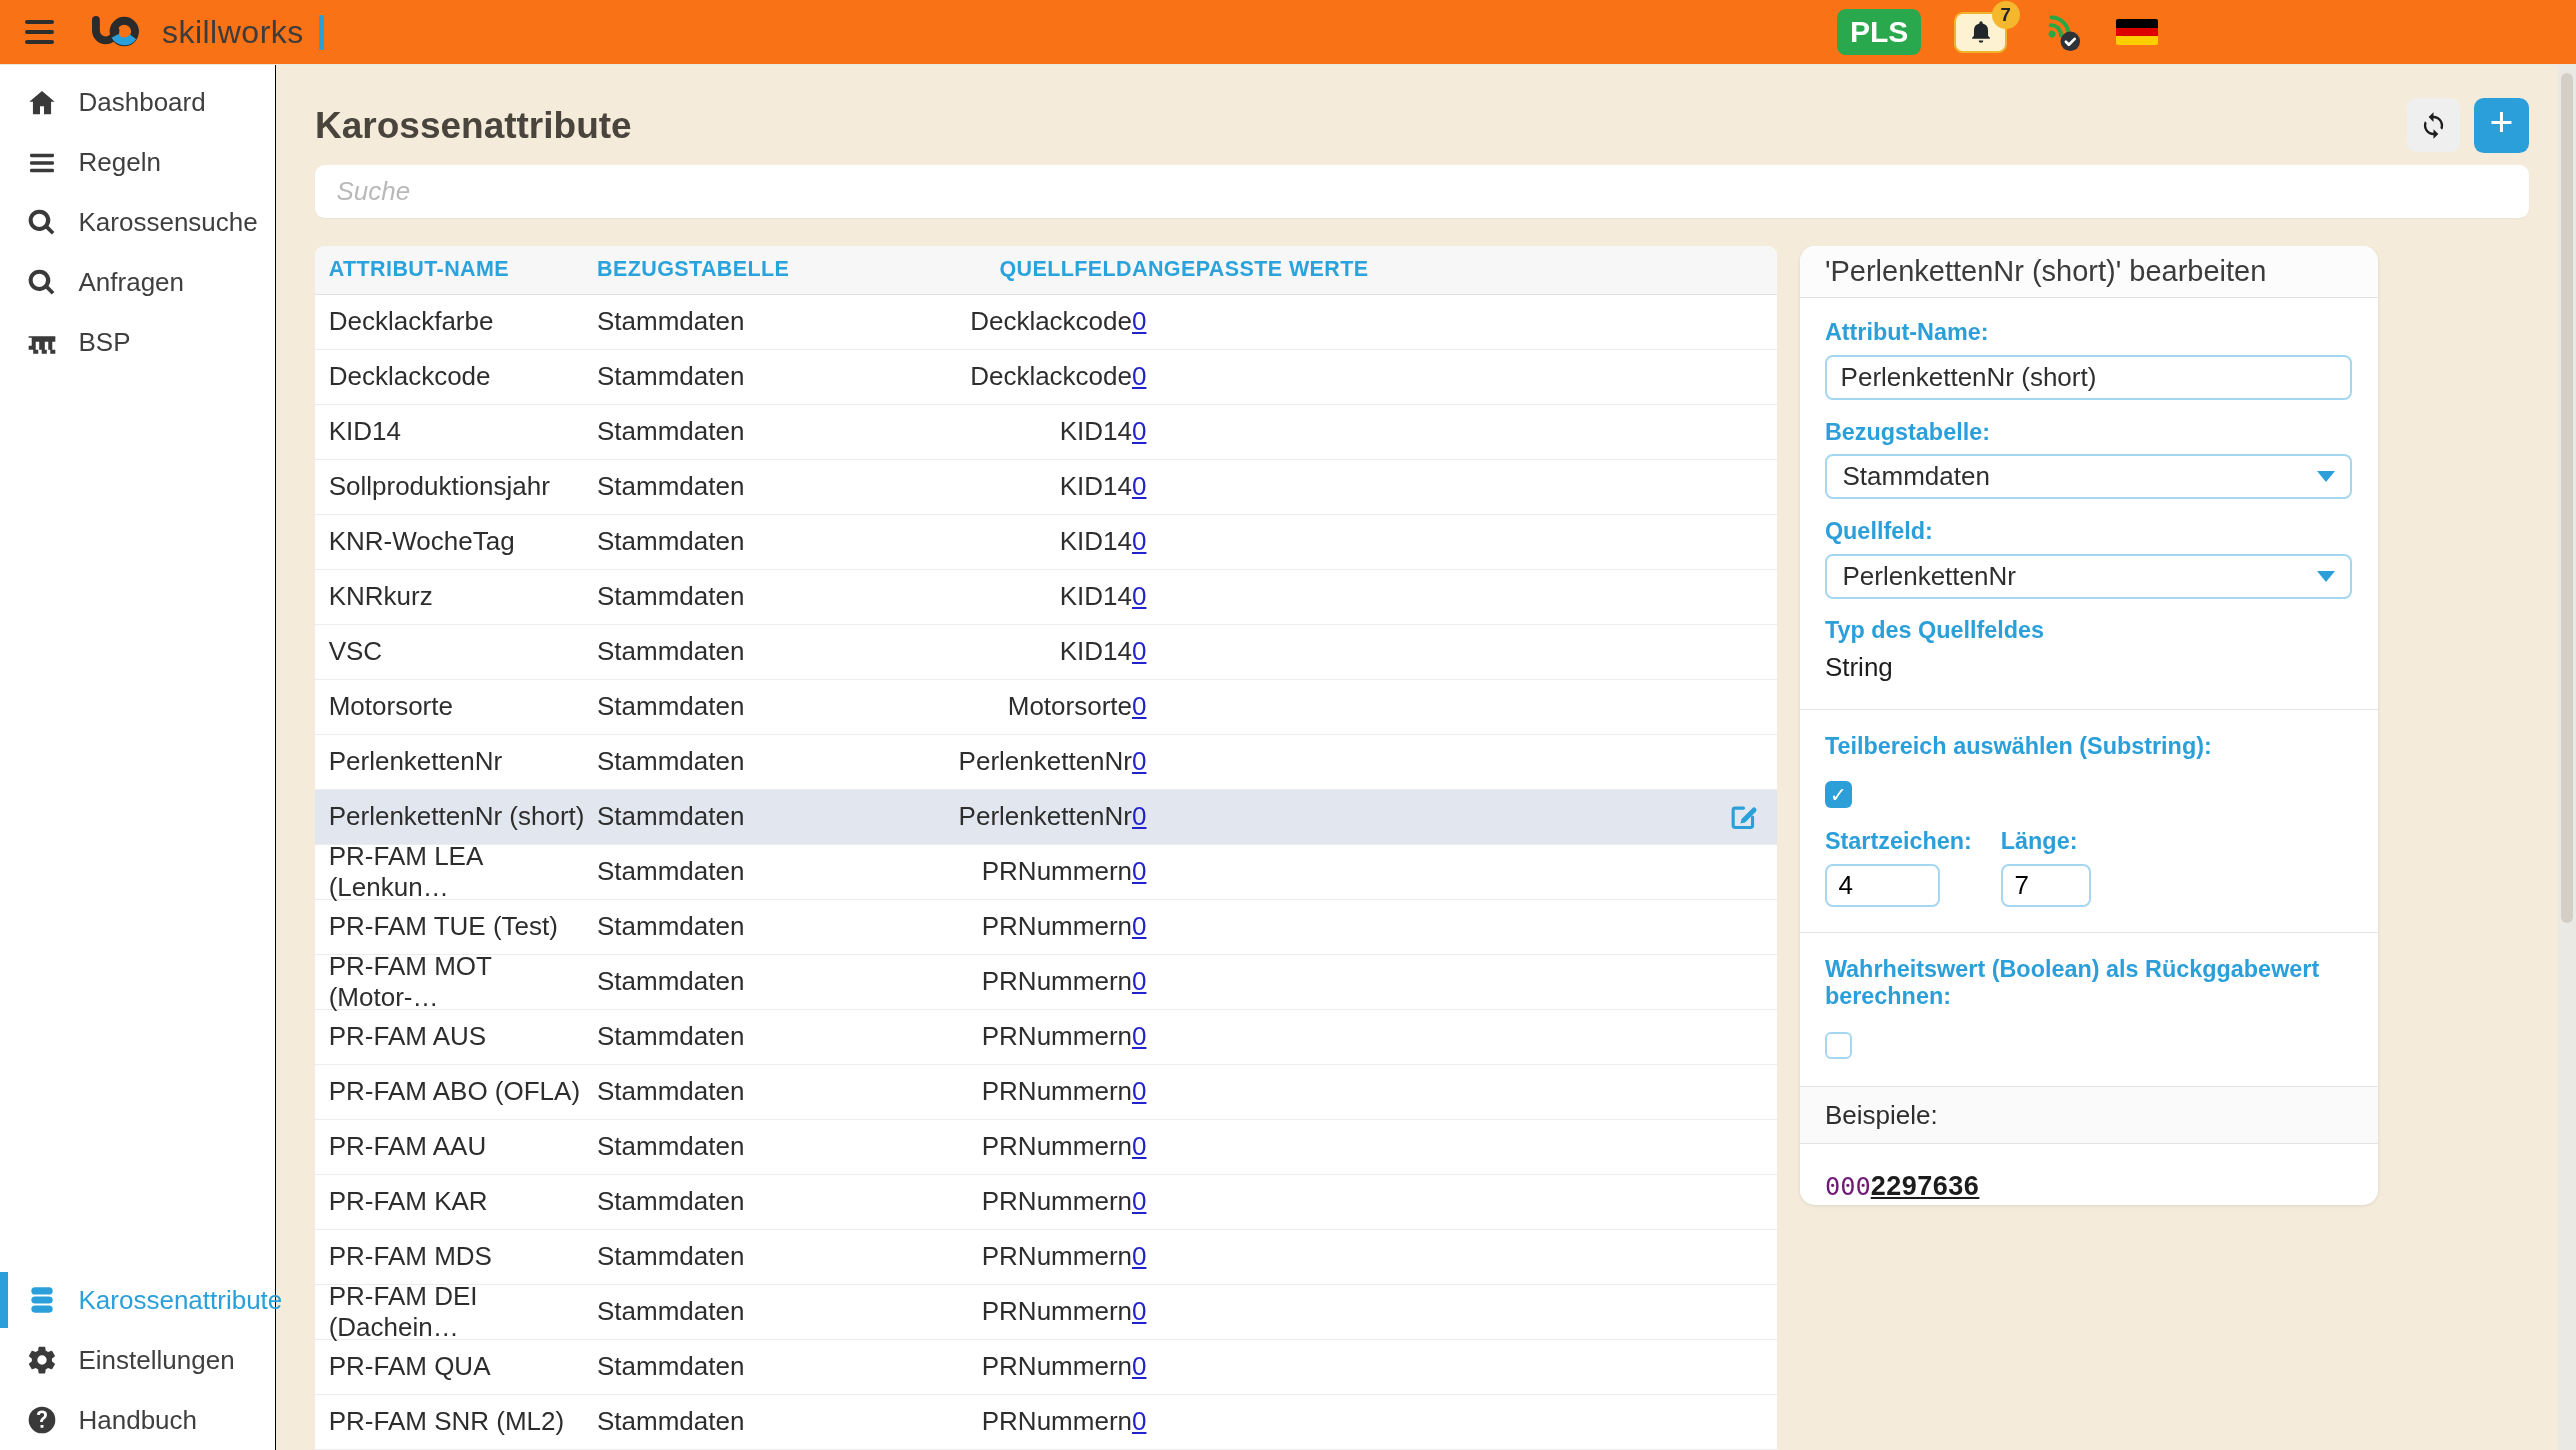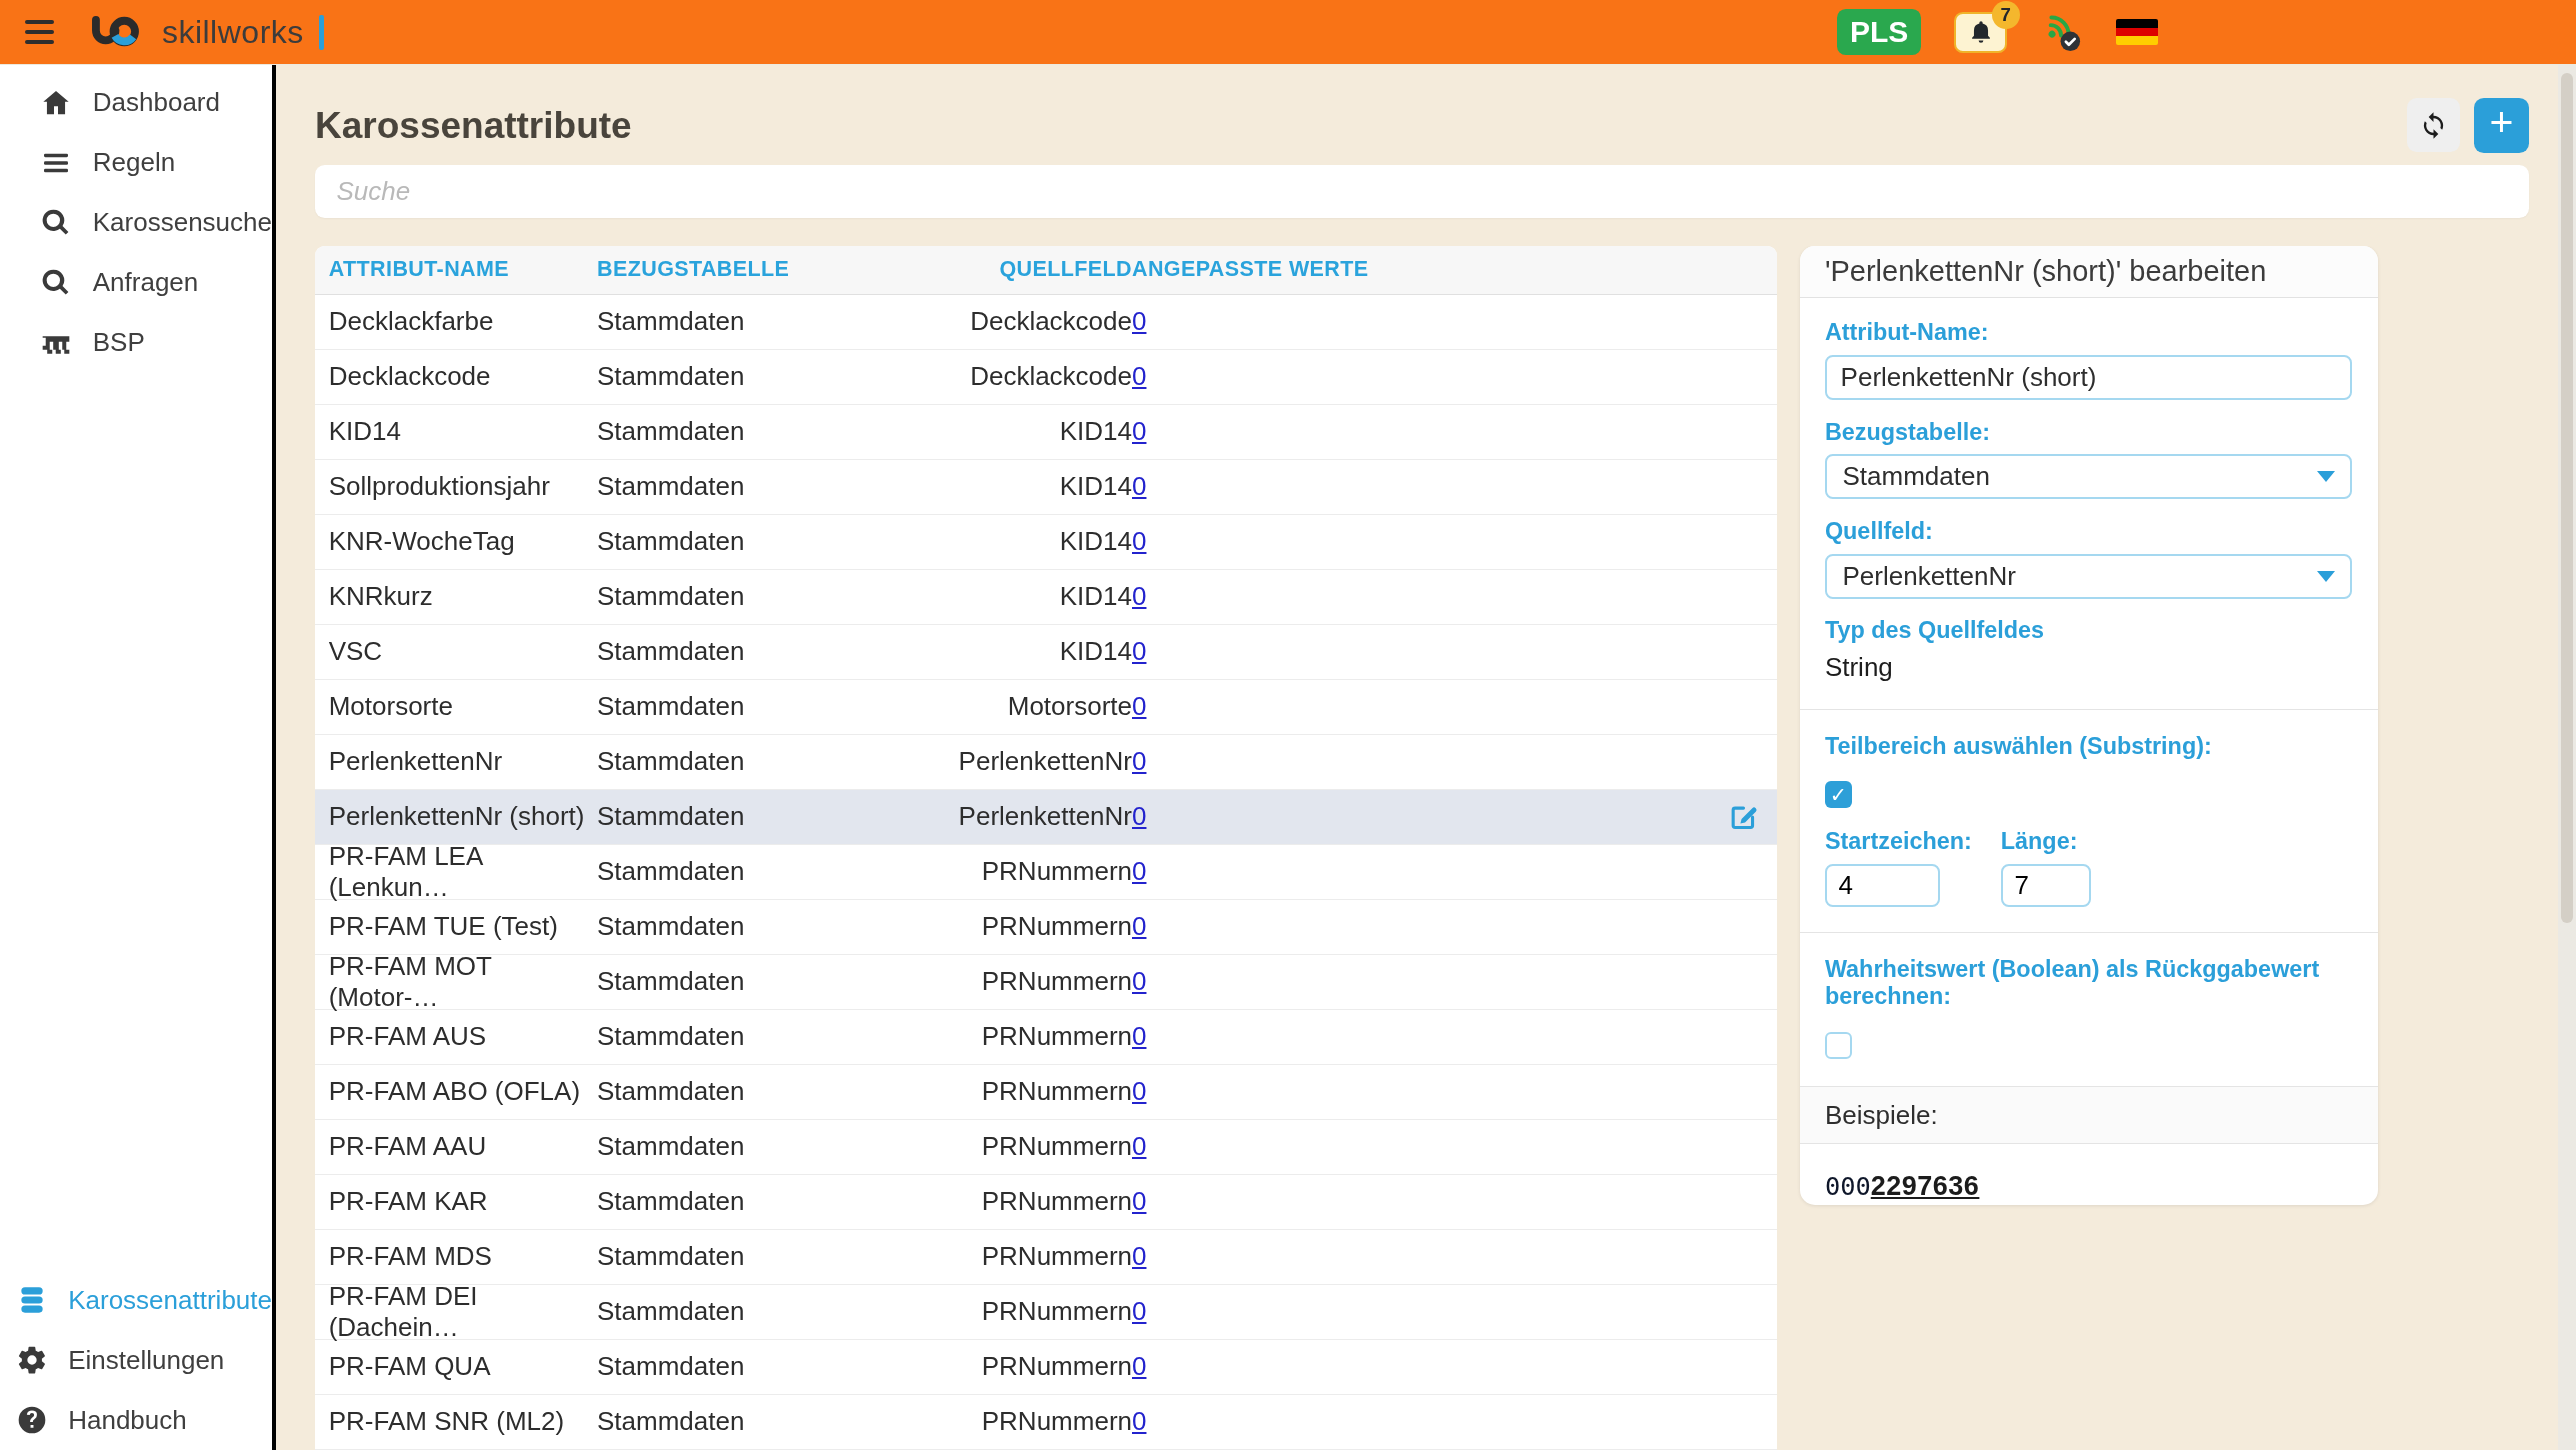--- a/index.html
+++ b/index.html
@@ -34,22 +34,22 @@
     position: absolute; top: -12.7px; right: -14.6px; width: 28px; height: 28px;
     background: #f4b72d; border-radius: 50%; color: #23272b;
     font-size: 18.6px; font-weight: bold; display: flex; align-items: center; justify-content: center;
   }
   .conn-ico { position: relative; width: 43px; height: 43px; }
   .flag { width: 42px; height: 26px; display: flex; flex-direction: column; border-radius: 2px; overflow: hidden; }
   .flag div { flex: 1; }
   
   .layout { display: flex; height: 1385px; }
   .sidebar {
-    width: 276px; background: #fff; border-right: 4px solid #000000;
-    display: flex; flex-direction: column; padding-top: 7.8px; flex-shrink: 0; align-items: flex-end;
+    width: 276px; background: #fff; border-right: 1px solid #000000;
+    display: flex; flex-direction: column; padding-top: 7.8px; flex-shrink: 0;
   }
   .side-item {
     height: 60px; display: flex; align-items: center; gap: 20.5px;
     padding-left: 26px; font-size: 26px; color: #3f3f3f; position: relative; cursor: pointer;
   }
   .side-item svg { width: 32px; height: 32px; fill: #3a3a3a; flex-shrink: 0; }
   .side-item.active { color: #2b9fd9; }
   .side-item.active svg { fill: #2b9fd9; }
   .side-item.active::before {
     content: ""; position: absolute; left: 0; top: 2px; bottom: 2px; width: 7.8px; background: #2b9fd9;
@@ -132,21 +132,21 @@
   .inline-fields { display: flex; gap: 29px; margin-top: 19.5px; }
   .small-input { height: 43px; border: 2px solid #a5d8f0; border-radius: 7.8px; font-size: 26px; padding: 0 11.7px; outline: none; font-family: "Liberation Sans", sans-serif; }
   .w1 { width: 115px; } .w2 { width: 90px; }
   .beisp-band {
     margin: 27px -25.4px 0; padding: 12.7px 25.4px; background: #fafafa;
     border-top: 1px solid #e4e4e4; border-bottom: 1px solid #e4e4e4;
     font-size: 26px; color: #2e2e2e; flex-shrink: 0;
   }
   .examples { padding: 5.9px 0 9.8px; }
   .example { margin-top: 20.5px; font-size: 27px; }
-  .ex-prefix { font-family: "DejaVu Sans Mono", monospace; color: #0f172a; font-size: 25.4px; }
+  .ex-prefix { font-family: "DejaVu Sans Mono", monospace; color: #701a75; font-size: 25.4px; }
   .ex-value { font-weight: bold; color: #1c1c1c; text-decoration: underline; letter-spacing: 0.5px; cursor: pointer; }
   
   .scrollbar { position: absolute; right: 0; top: 65px; width: 17.6px; height: 1385px; background: #ebe9e3; }
   .scroll-thumb { position: absolute; left: 2.9px; top: 7.8px; width: 11.7px; height: 850px; background: #d4cfc6; border-radius: 5.9px; }
 </style>
 </head>
 <body>
 
 <header class="topbar">
   <div class="hamburger">

